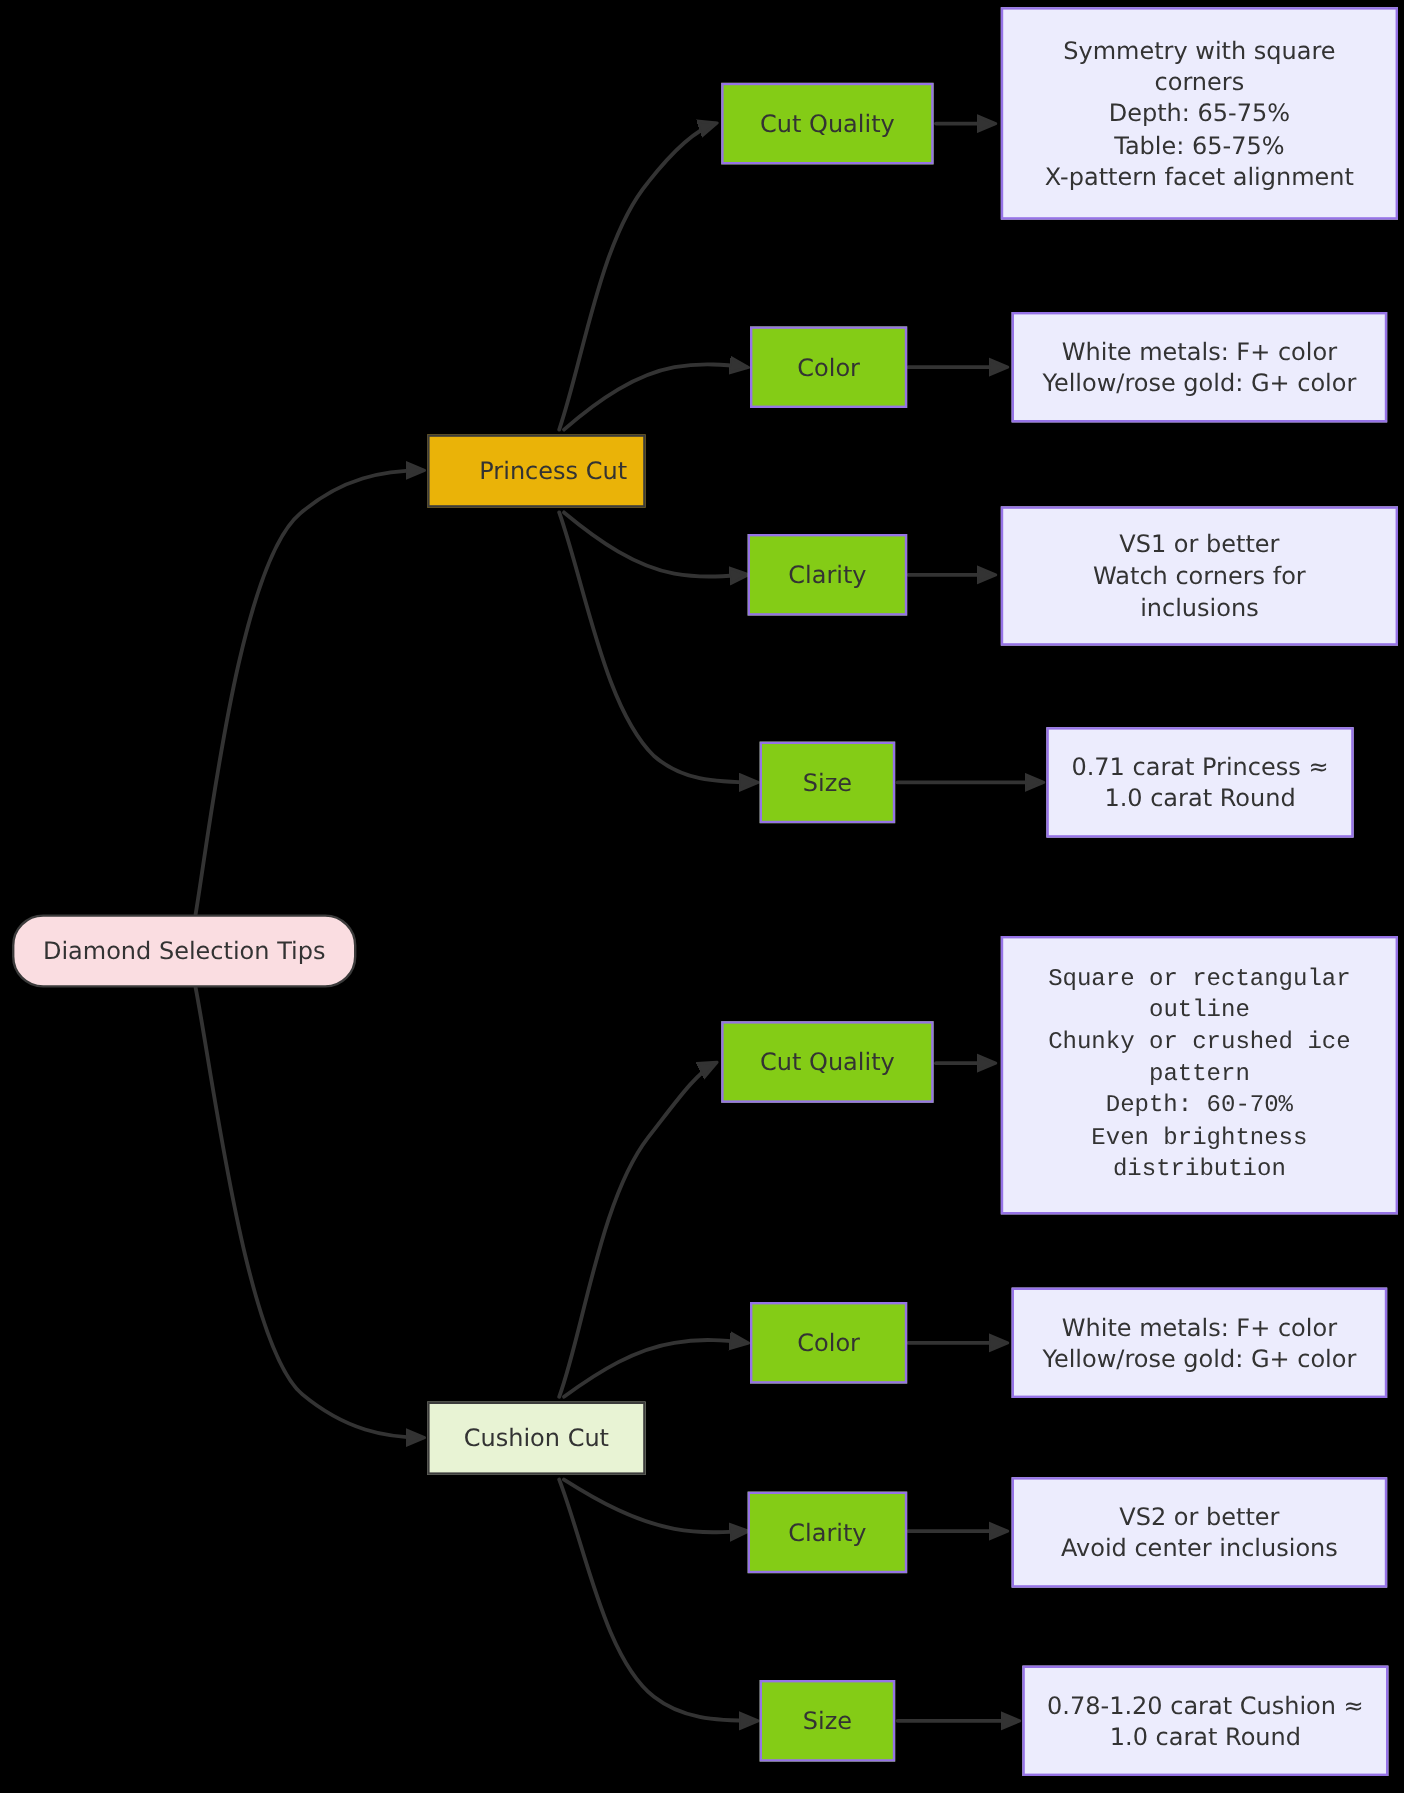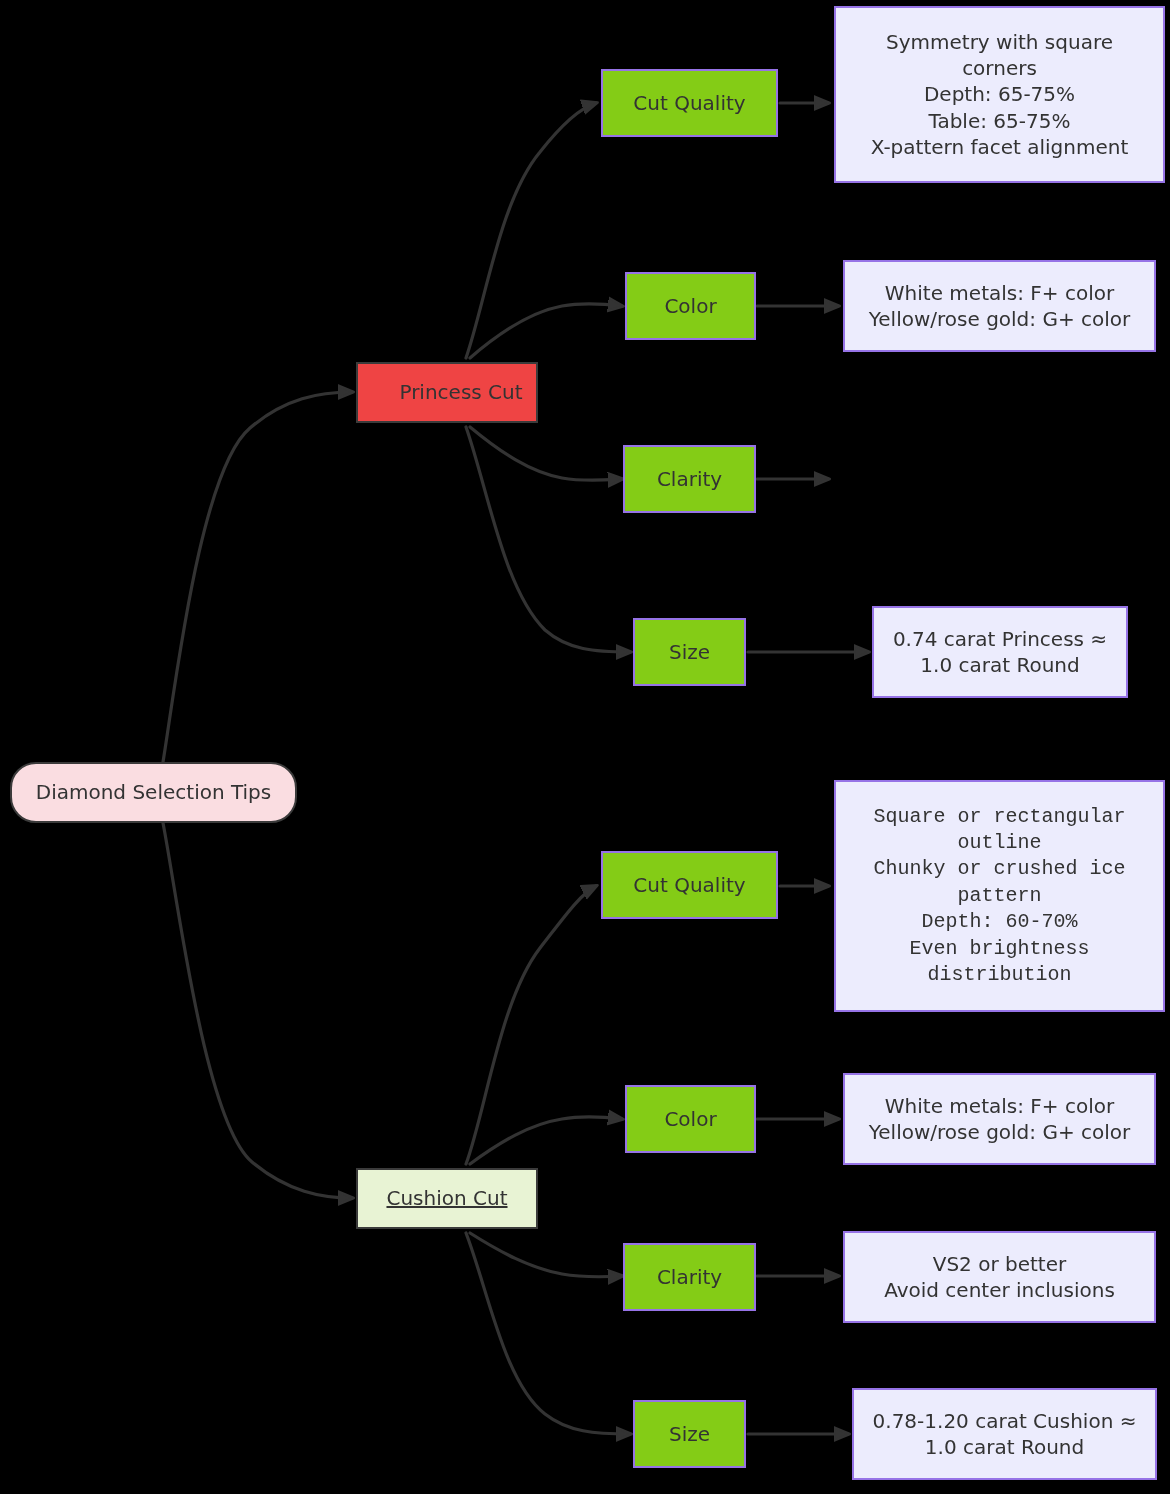--- a/index.html
+++ b/index.html
@@ -39,28 +39,27 @@
     line-height: 1.32;
     color: #333333;
     font-size: 20px;
     white-space: pre-line;
   }
   .node-root {
     background: #fadde1;
     border: 2.5px solid #3b3b3b;
   }
   .node-princess {
-    background: #ef4444;
+    background: #eab308;
     border: 2.5px solid #3b3b3b;
     padding-left: 28px;
   }
   .node-cushion {
     background: #e8f3d4;
     border: 2.5px solid #3b3b3b;
-    text-decoration: underline;
   }
   .node-branch {
     background: #84cc16;
     border: 2.5px solid #9673e6;
   }
   .node-detail {
     background: #ececfd;
     border: 2.5px solid #9673e6;
   }
 </style>
@@ -116,23 +115,26 @@
 corners
 Depth: 65-75%
 Table: 65-75%
 X-pattern facet alignment</div>
 
   <div class="node-box node-branch" style="left:625px; top:272px; width:131px; height:68px;">Color</div>
   <div class="node-box node-detail" style="left:843px; top:260px; width:313px; height:92px;">White metals: F+ color
 Yellow/rose gold: G+ color</div>
 
   <div class="node-box node-branch" style="left:623px; top:445px; width:133px; height:68px;">Clarity</div>
+  <div class="node-box node-detail" style="left:834px; top:422px; width:331px; height:116px;">VS1 or better
+Watch corners for
+inclusions</div>
 
   <div class="node-box node-branch" style="left:633px; top:618px; width:113px; height:68px;">Size</div>
-  <div class="node-box node-detail" style="left:872px; top:606px; width:256px; height:92px;">0.74 carat Princess ≈
+  <div class="node-box node-detail" style="left:872px; top:606px; width:256px; height:92px;">0.71 carat Princess ≈
 1.0 carat Round</div>
 
   <div class="node-box node-cushion" style="left:356px; top:1168px; width:182px; height:61px; font-size:20px;">Cushion Cut</div>
 
   <div class="node-box node-branch" style="left:601px; top:851px; width:177px; height:68px;">Cut Quality</div>
   <div class="node-box node-detail" style="left:834px; top:780px; width:331px; height:232px;font-family:Liberation Mono, monospace;">Square or rectangular
 outline
 Chunky or crushed ice
 pattern
 Depth: 60-70%

